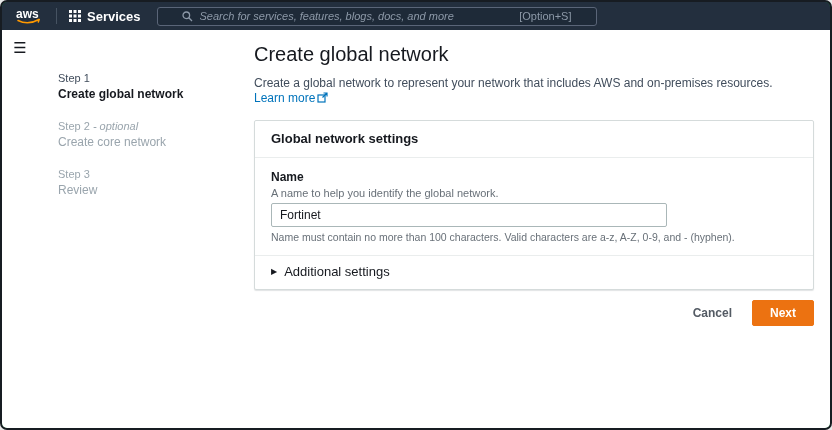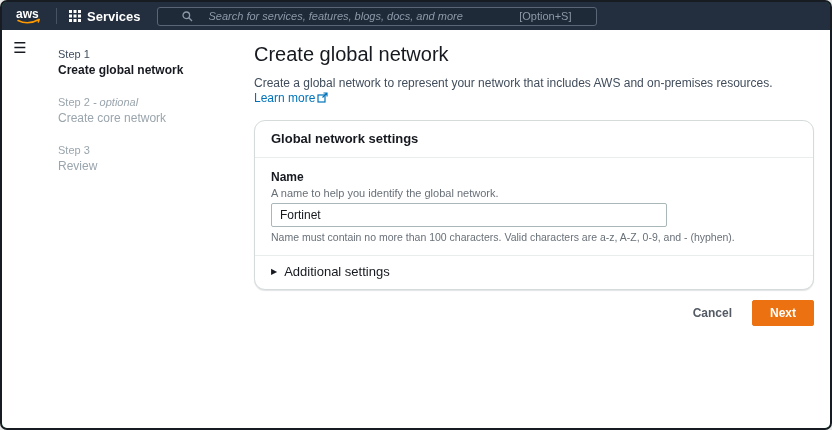--- a/index.html
+++ b/index.html
@@ -33,21 +33,21 @@
     color: #ffffff; font-size: 13px; font-weight: 700;
     font-family: "Liberation Sans", sans-serif;
   }
   .searchbox {
     margin-left: 4px;
     width: 440px; height: 19px;
     background: #1e2a38;
     border: 1px solid #5a6578;
     border-radius: 3px;
     display: flex; align-items: center;
-    padding: 0 24px; gap: 16px;
+    padding: 0 24px; gap: 7px;
     cursor: text;
   }
   .search-ph { color: #8d99a8; font-size: 11px; font-style: italic; white-space: nowrap; overflow: hidden; }
   .search-shortcut { margin-left: auto; color: #8d99a8; font-size: 11px; white-space: nowrap; }
 
   
   .body-row { flex: 1; display: flex; background: #ffffff; min-height: 0; }
   .left-rail { width: 36px; flex: 0 0 36px; padding-top: 9px; text-align: center; }
   .hamburger {
     background: none; border: none; cursor: pointer;
@@ -70,35 +70,35 @@
   }
 
   .page-row { flex: 1; display: flex; min-height: 0; }
 
   
   .steps { width: 216px; flex: 0 0 216px; padding: 18px 0 0 20px; }
   .step { margin-bottom: 18px; }
   .step-num { font-size: 11px; line-height: 13px; color: #9aa5ad; margin-bottom: 2px; }
   .step-num em { font-style: italic; }
   .step-title { font-size: 12px; line-height: 15px; color: #9aa5ad; cursor: pointer; }
-  .step.active .step-num { color: #414d5c; }
+  .step.active .step-num { color: #414d5c; margin-top: 24px; }
   .step.active .step-title { color: #16191f; font-weight: 700; }
 
   
   .main { flex: 1; padding: 12px 16px 0 0; min-width: 0; }
   h1 { font-size: 20px; line-height: 24px; font-weight: 500; color: #16191f; }
   .page-desc { margin-top: 10px; font-size: 12px; line-height: 15px; color: #414d5c; }
   .learn { color: #0073bb; text-decoration: none; cursor: pointer; white-space: nowrap; }
   .ext-icon { vertical-align: -1px; margin-left: 2px; }
 
   .card {
     margin-top: 14px;
     background: #ffffff;
     border: 1px solid #d5dbdb;
-    border-radius: 11px;
+    border-radius: 2px;
     box-shadow: 0 1px 1px rgba(0,28,36,0.12);
   }
   .card-header { padding: 10px 16px; border-bottom: 1px solid #eaeded; }
   .card-header h2 { font-size: 13px; line-height: 16px; font-weight: 700; color: #16191f; }
   .card-body { padding: 12px 16px 10px 16px; }
 
   .field-label { font-size: 12px; line-height: 15px; font-weight: 700; color: #16191f; }
   .field-label em.opt { font-weight: 400; font-style: italic; color: #545b64; margin-left: 3px; }
   .field-desc { margin-top: 2px; font-size: 11px; line-height: 12px; color: #687078; }
   .field input {

